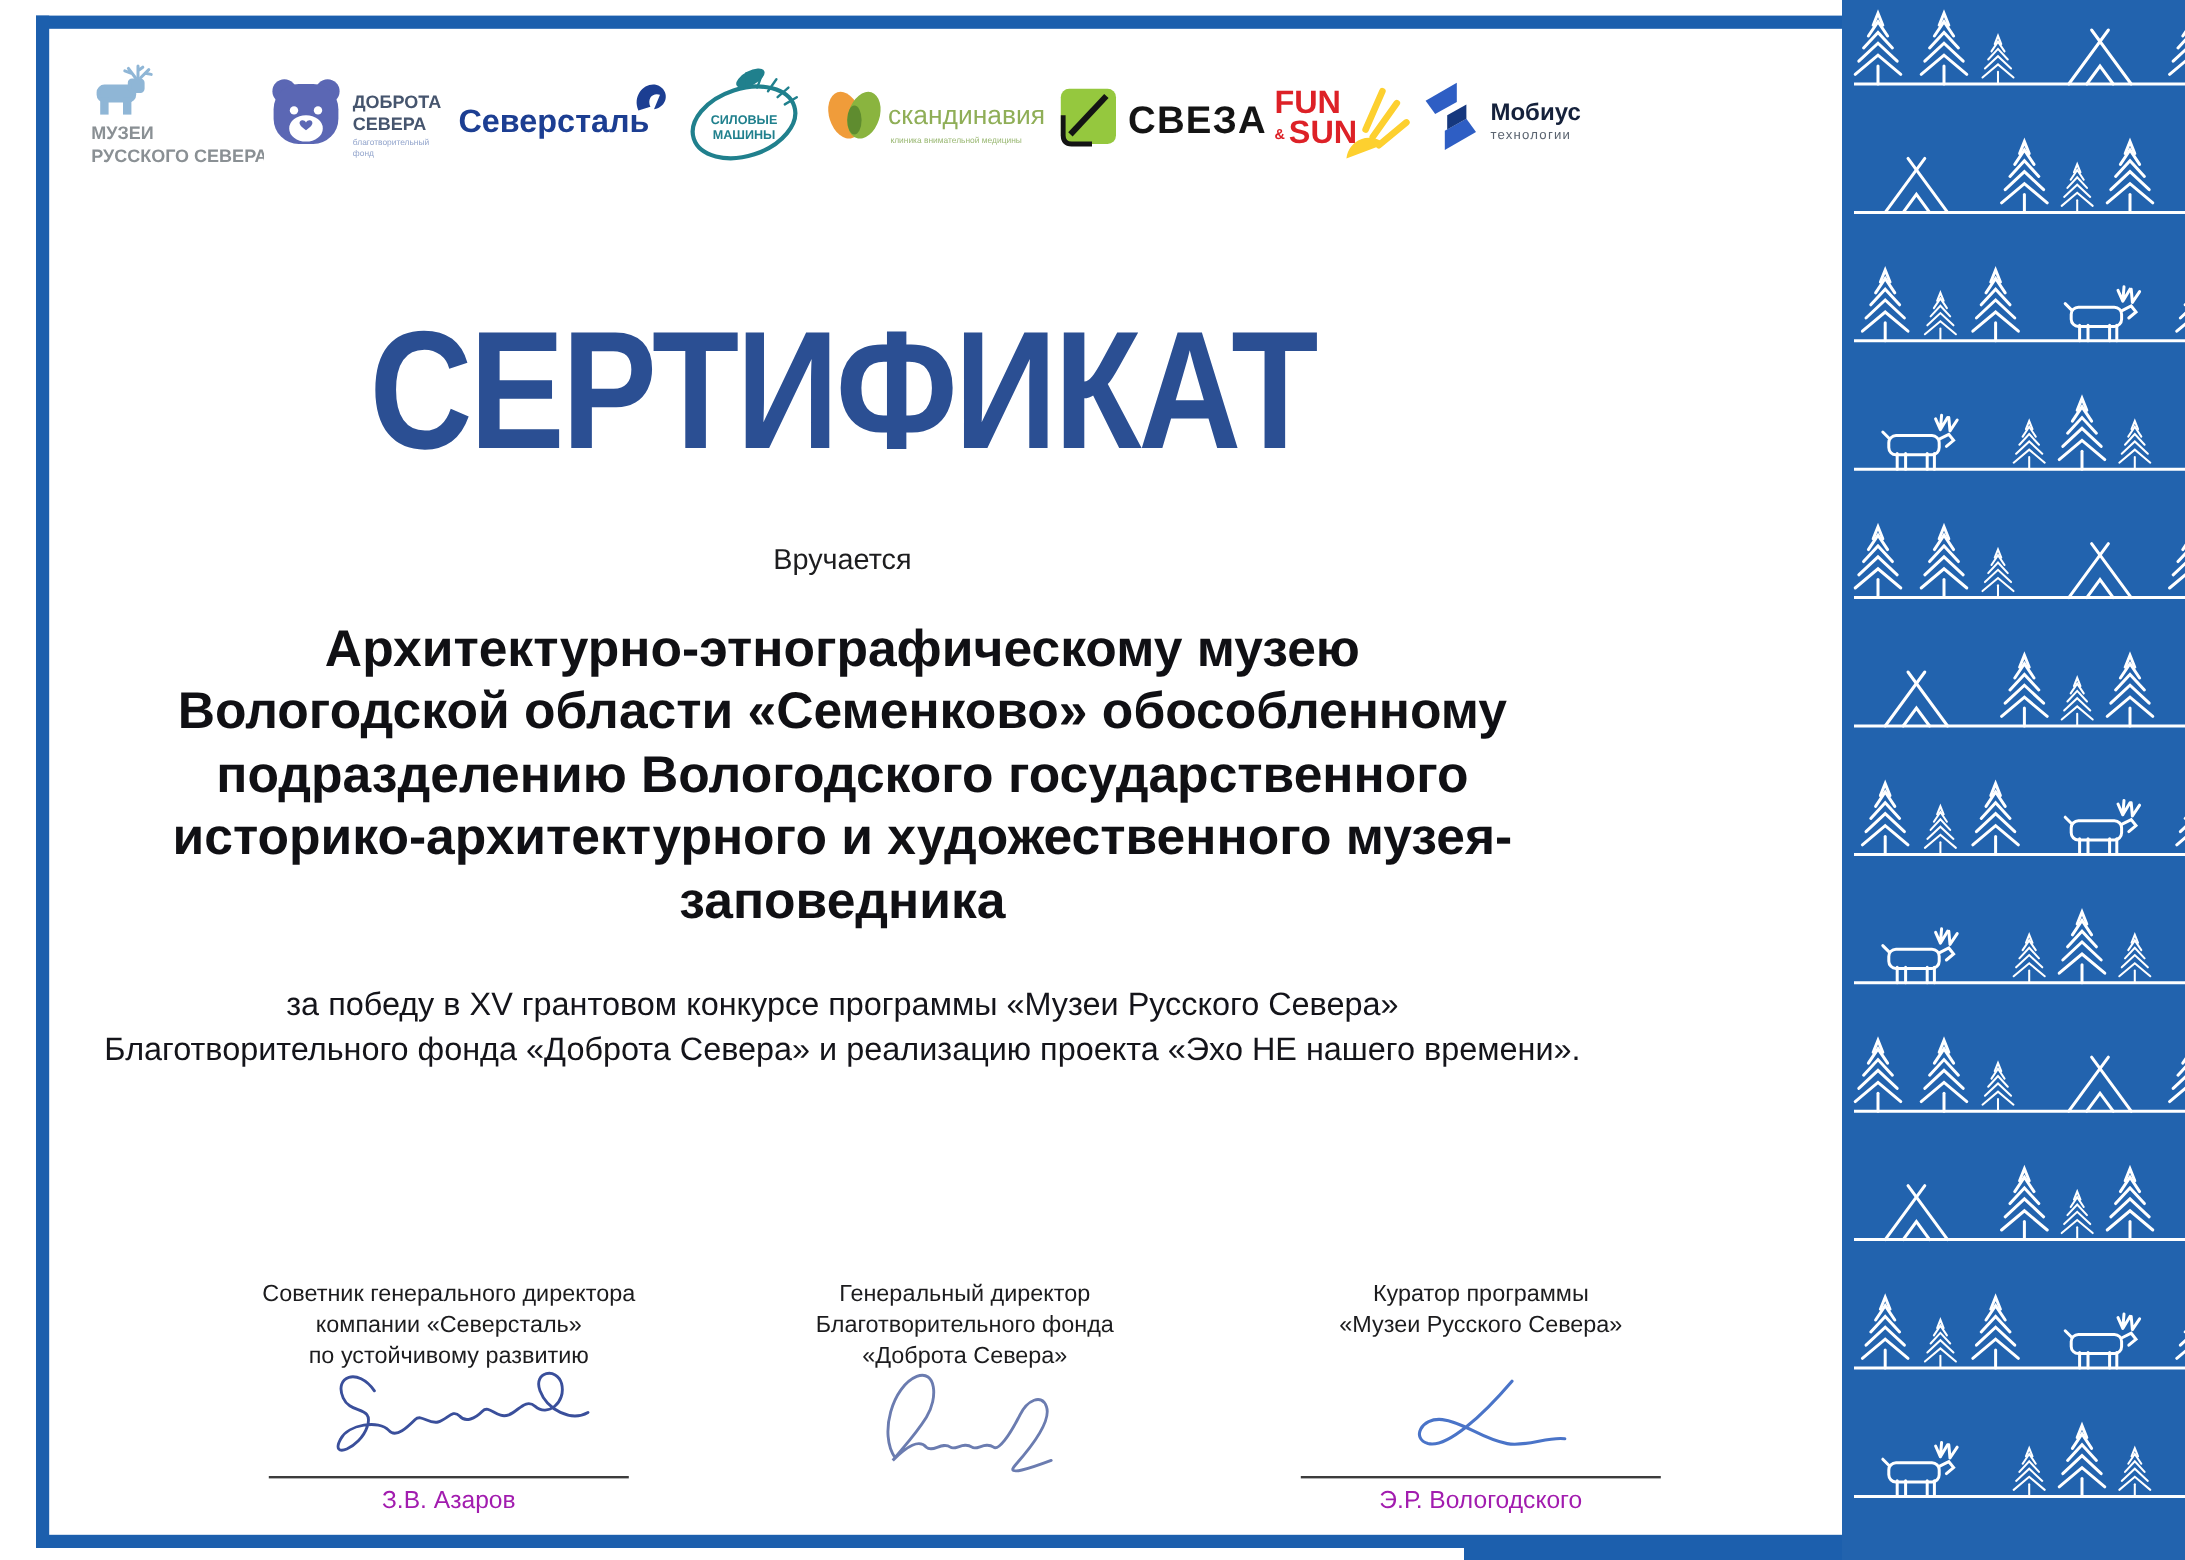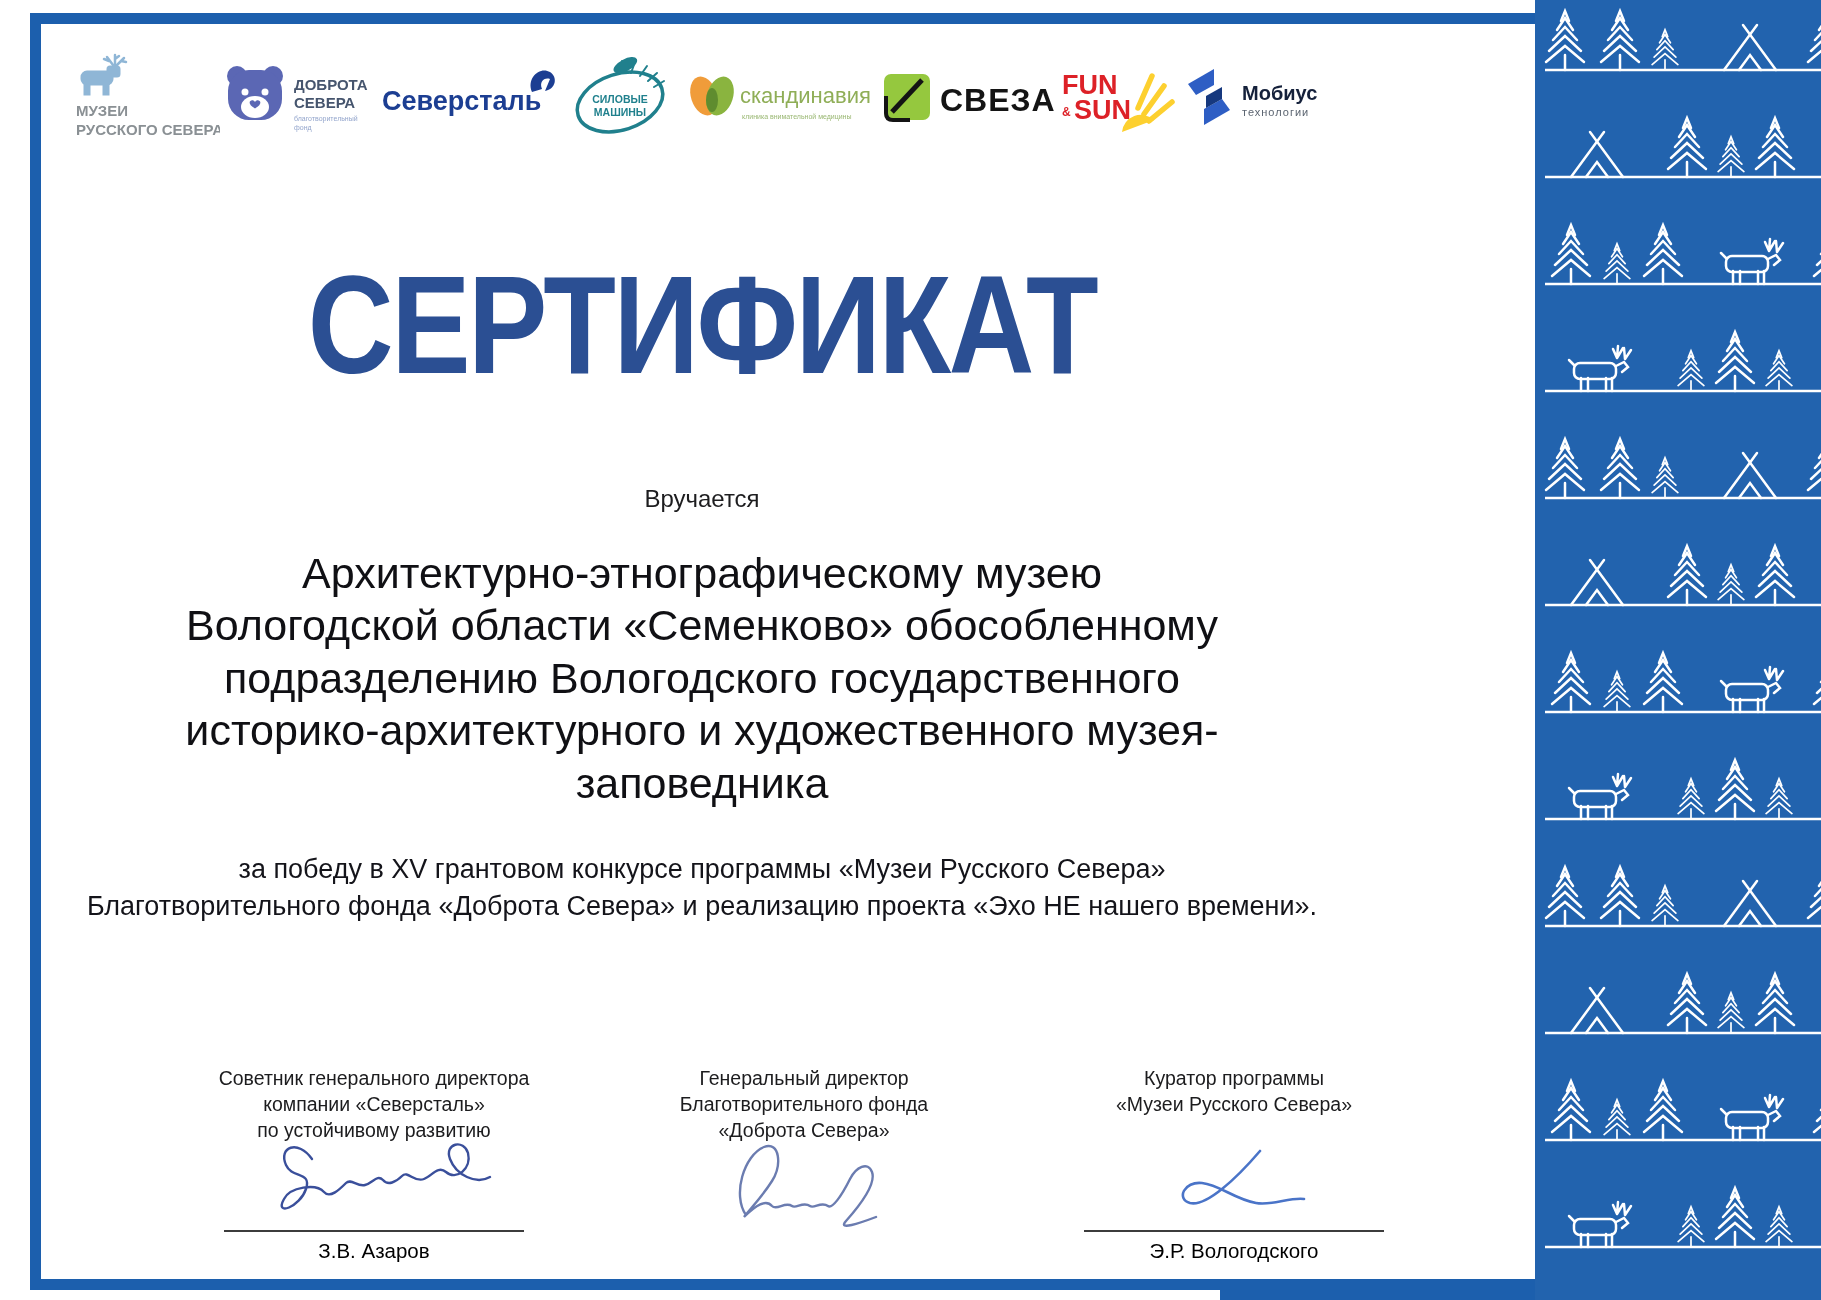--- a/index.html
+++ b/index.html
@@ -17,29 +17,29 @@
   .band{position:absolute;left:1535px;top:0;width:286px;height:1300px;background:var(--band-blue)}
   .band svg{display:block}
   .content{position:absolute;left:42px;top:24px;width:1493px;height:1256px}
   .logos{display:flex;justify-content:space-between;align-items:center;
     width:1258px;margin:30px 0 0 26px;height:92px}
   .logo{flex:0 0 auto}
   svg text{font-family:"Liberation Sans",sans-serif}
   .main-col{width:1320px;text-align:center}
   .cert-title{margin-top:112px;font-size:140px;line-height:.95;font-weight:bold;
     color:var(--title-blue);letter-spacing:-3px;transform:scaleX(.85)}
-  .presented{margin-top:94px;font-size:24px;color:#1d1d1f}
-  .recipient{margin-top:34px;font-size:43px;line-height:1.22;font-weight:normal;color:#101014;white-space:pre-line}
+  .presented{margin-top:62px;font-size:24px;color:#1d1d1f}
+  .recipient{margin-top:34px;font-size:43px;line-height:1.22;font-weight:bold;color:#101014;white-space:pre-line}
   .award{margin-top:42px;font-size:27px;line-height:1.35;color:#14141a;white-space:pre-line}
   .signatures{position:absolute;left:66px;top:1041px;width:1392px;display:flex;justify-content:center}
   .sig{position:relative;width:430px;height:198px;text-align:center}
   .sig-title{font-size:19.5px;line-height:1.34;white-space:pre-line;color:#1c1c1e}
   .sig-bottom{position:absolute;bottom:0;left:0;right:0}
   .sig-rule{width:300px;margin:0 auto;border-top:2px solid #3c3c3c}
-  .sig-name{margin-top:7px;font-size:20.5px;color:#000000}
+  .sig-name{margin-top:7px;font-size:20.5px;color:#a21caf}
   .scribble{position:absolute;bottom:26px;left:65px}
 </style>
 </head>
 <body>
 
 <div class="page">
 
   <div class="frame"></div>
   <div class="bottom-strip"></div>
 

